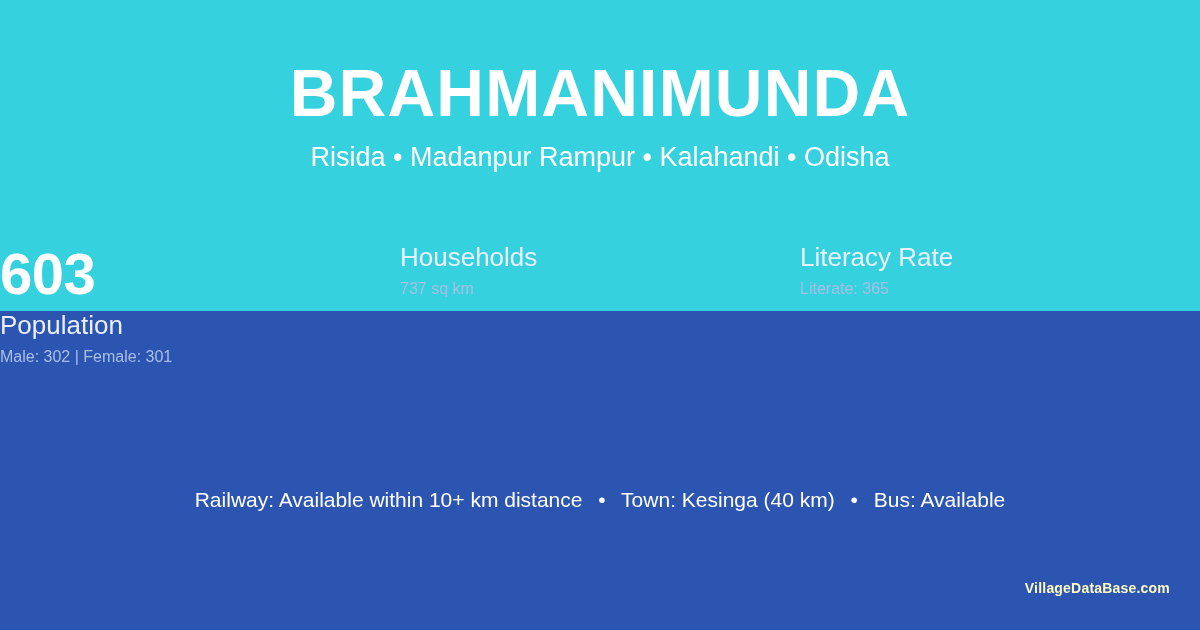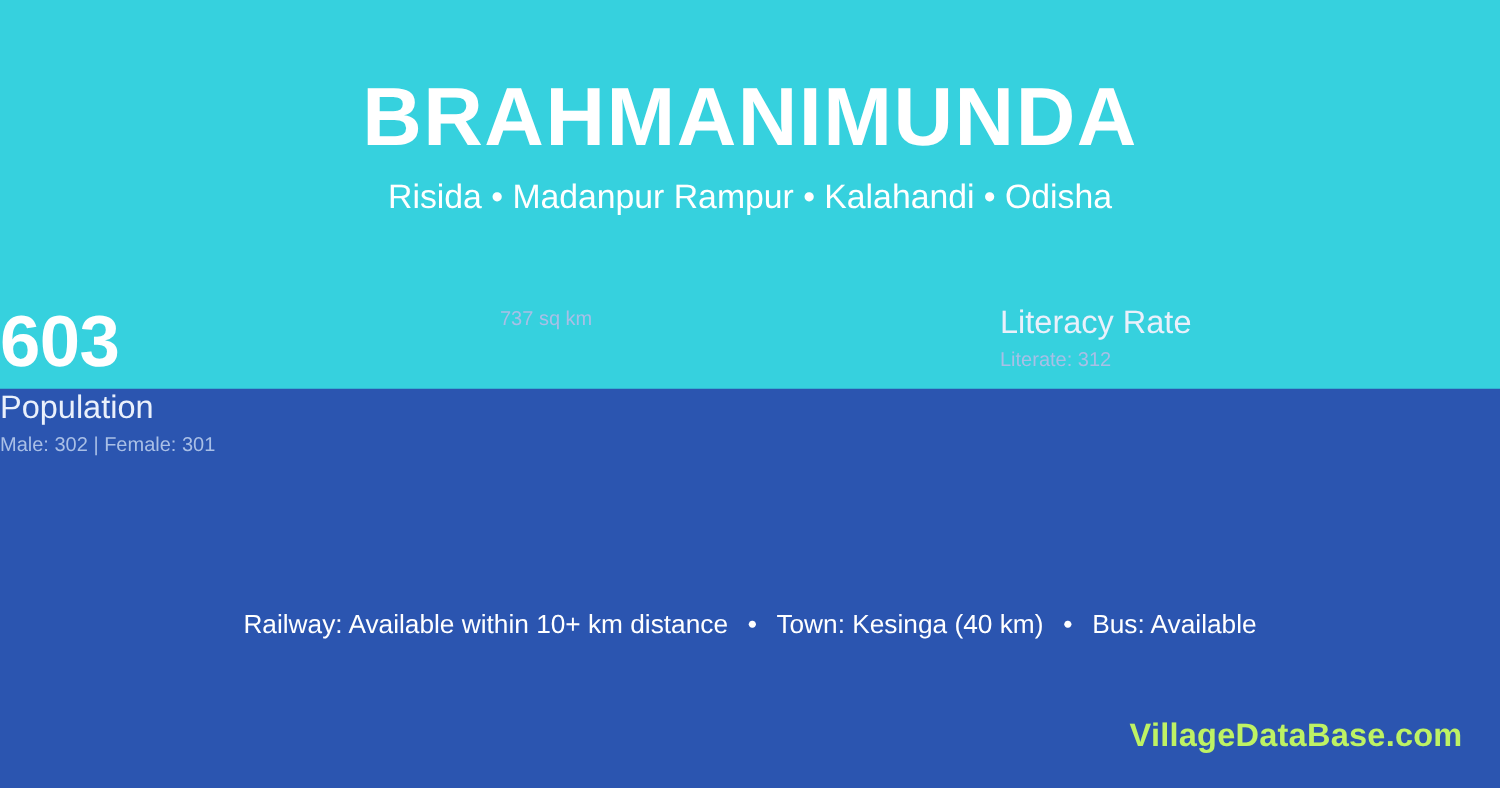--- a/index.html
+++ b/index.html
@@ -130,24 +130,24 @@
     font-weight: bold;
     line-height: 30px;
     color: #ffffff;
     letter-spacing: 0.2px;
     white-space: nowrap;
   }
   .brand {
     position: absolute;
     right: 30px;
     top: 14px;
-    font-size: 26px;
+    font-size: 14px;
     font-weight: bold;
     line-height: 28px;
-    color: #bef264;
+    color: #fef9c3;
     letter-spacing: 0.2px;
     white-space: nowrap;
   }
 </style>
 </head>
 <body>
 
 <div class="card">
 
   <div class="band-top"></div>
@@ -159,26 +159,27 @@
 
   <div class="stats">
 
     <div class="stat">
       <div class="stat-value">603</div>
       <div class="stat-label">Population</div>
       <div class="stat-sub">Male: 302 | Female: 301</div>
     </div>
 
     <div class="stat">
+      <div class="stat-label">Households</div>
       <div class="stat-sub">737 sq km</div>
     </div>
 
     <div class="stat">
       <div class="stat-label">Literacy Rate</div>
-      <div class="stat-sub">Literate: 312</div>
+      <div class="stat-sub">Literate: 365</div>
     </div>
 
   </div>
 
   <div class="facilities">
     <span>Railway: Available within 10+ km distance</span>
     <span class="sep">•</span>
     <span>Town: Kesinga (40 km)</span>
     <span class="sep">•</span>
     <span>Bus: Available</span>

